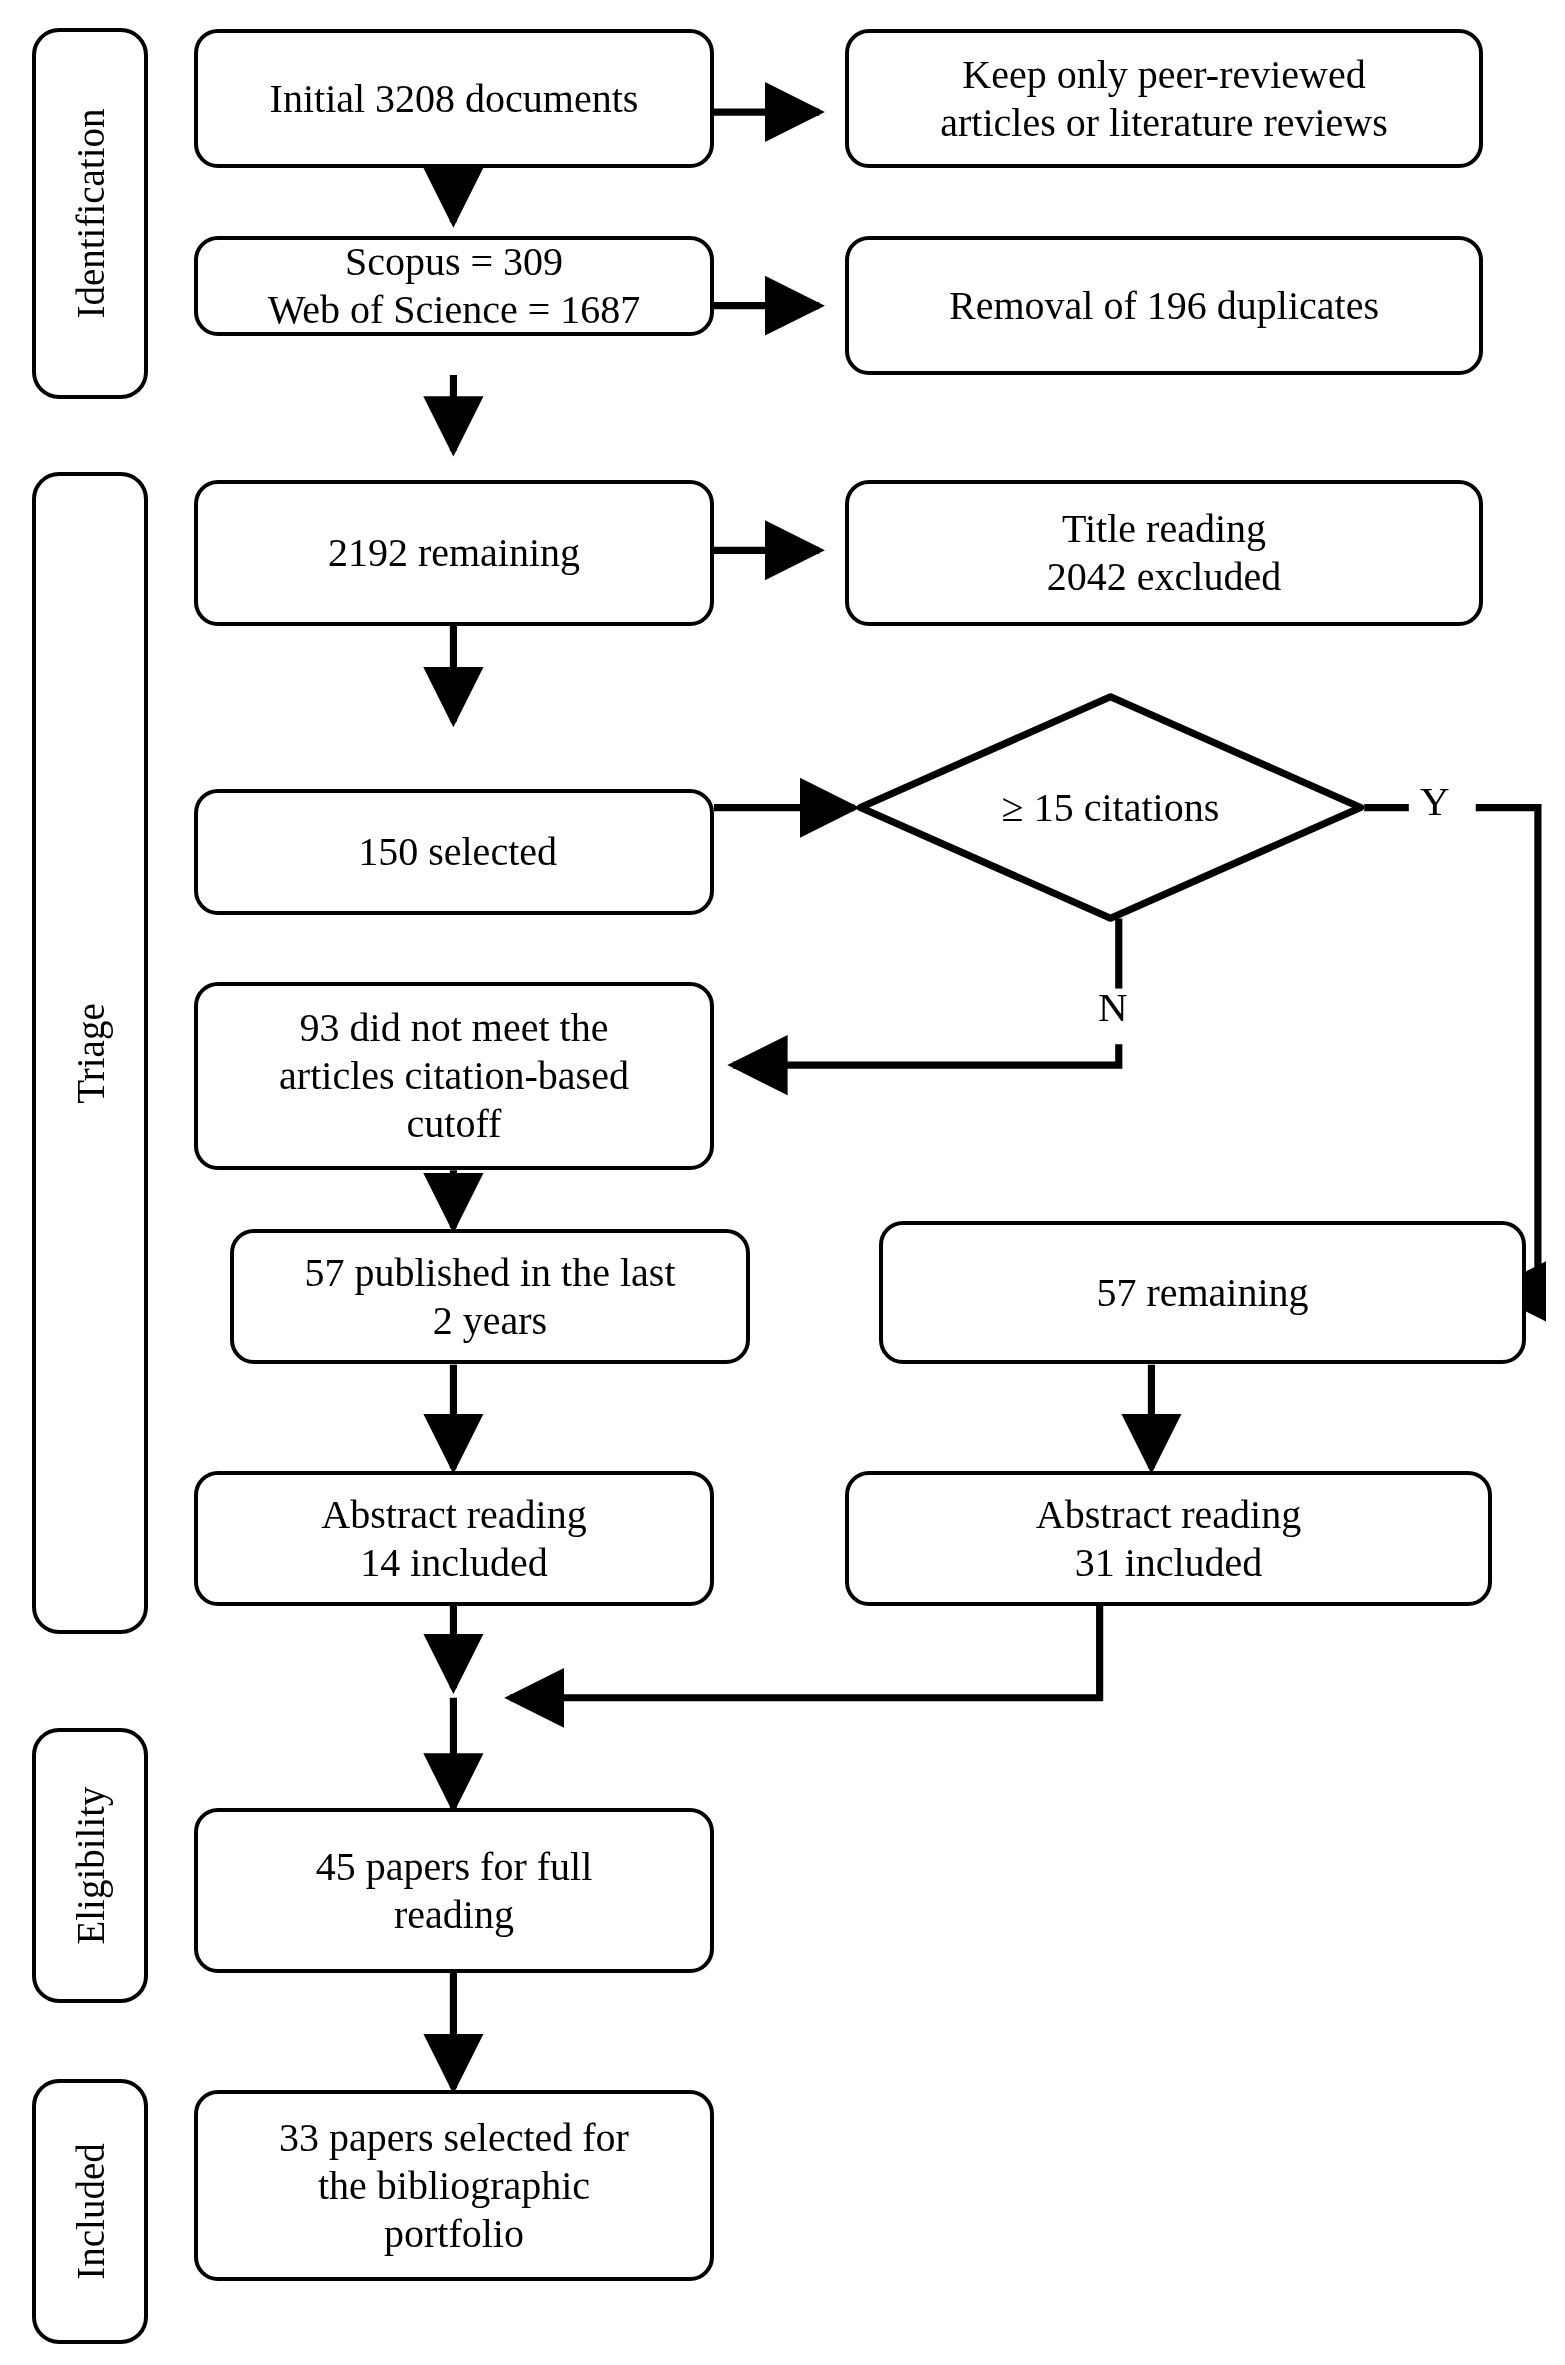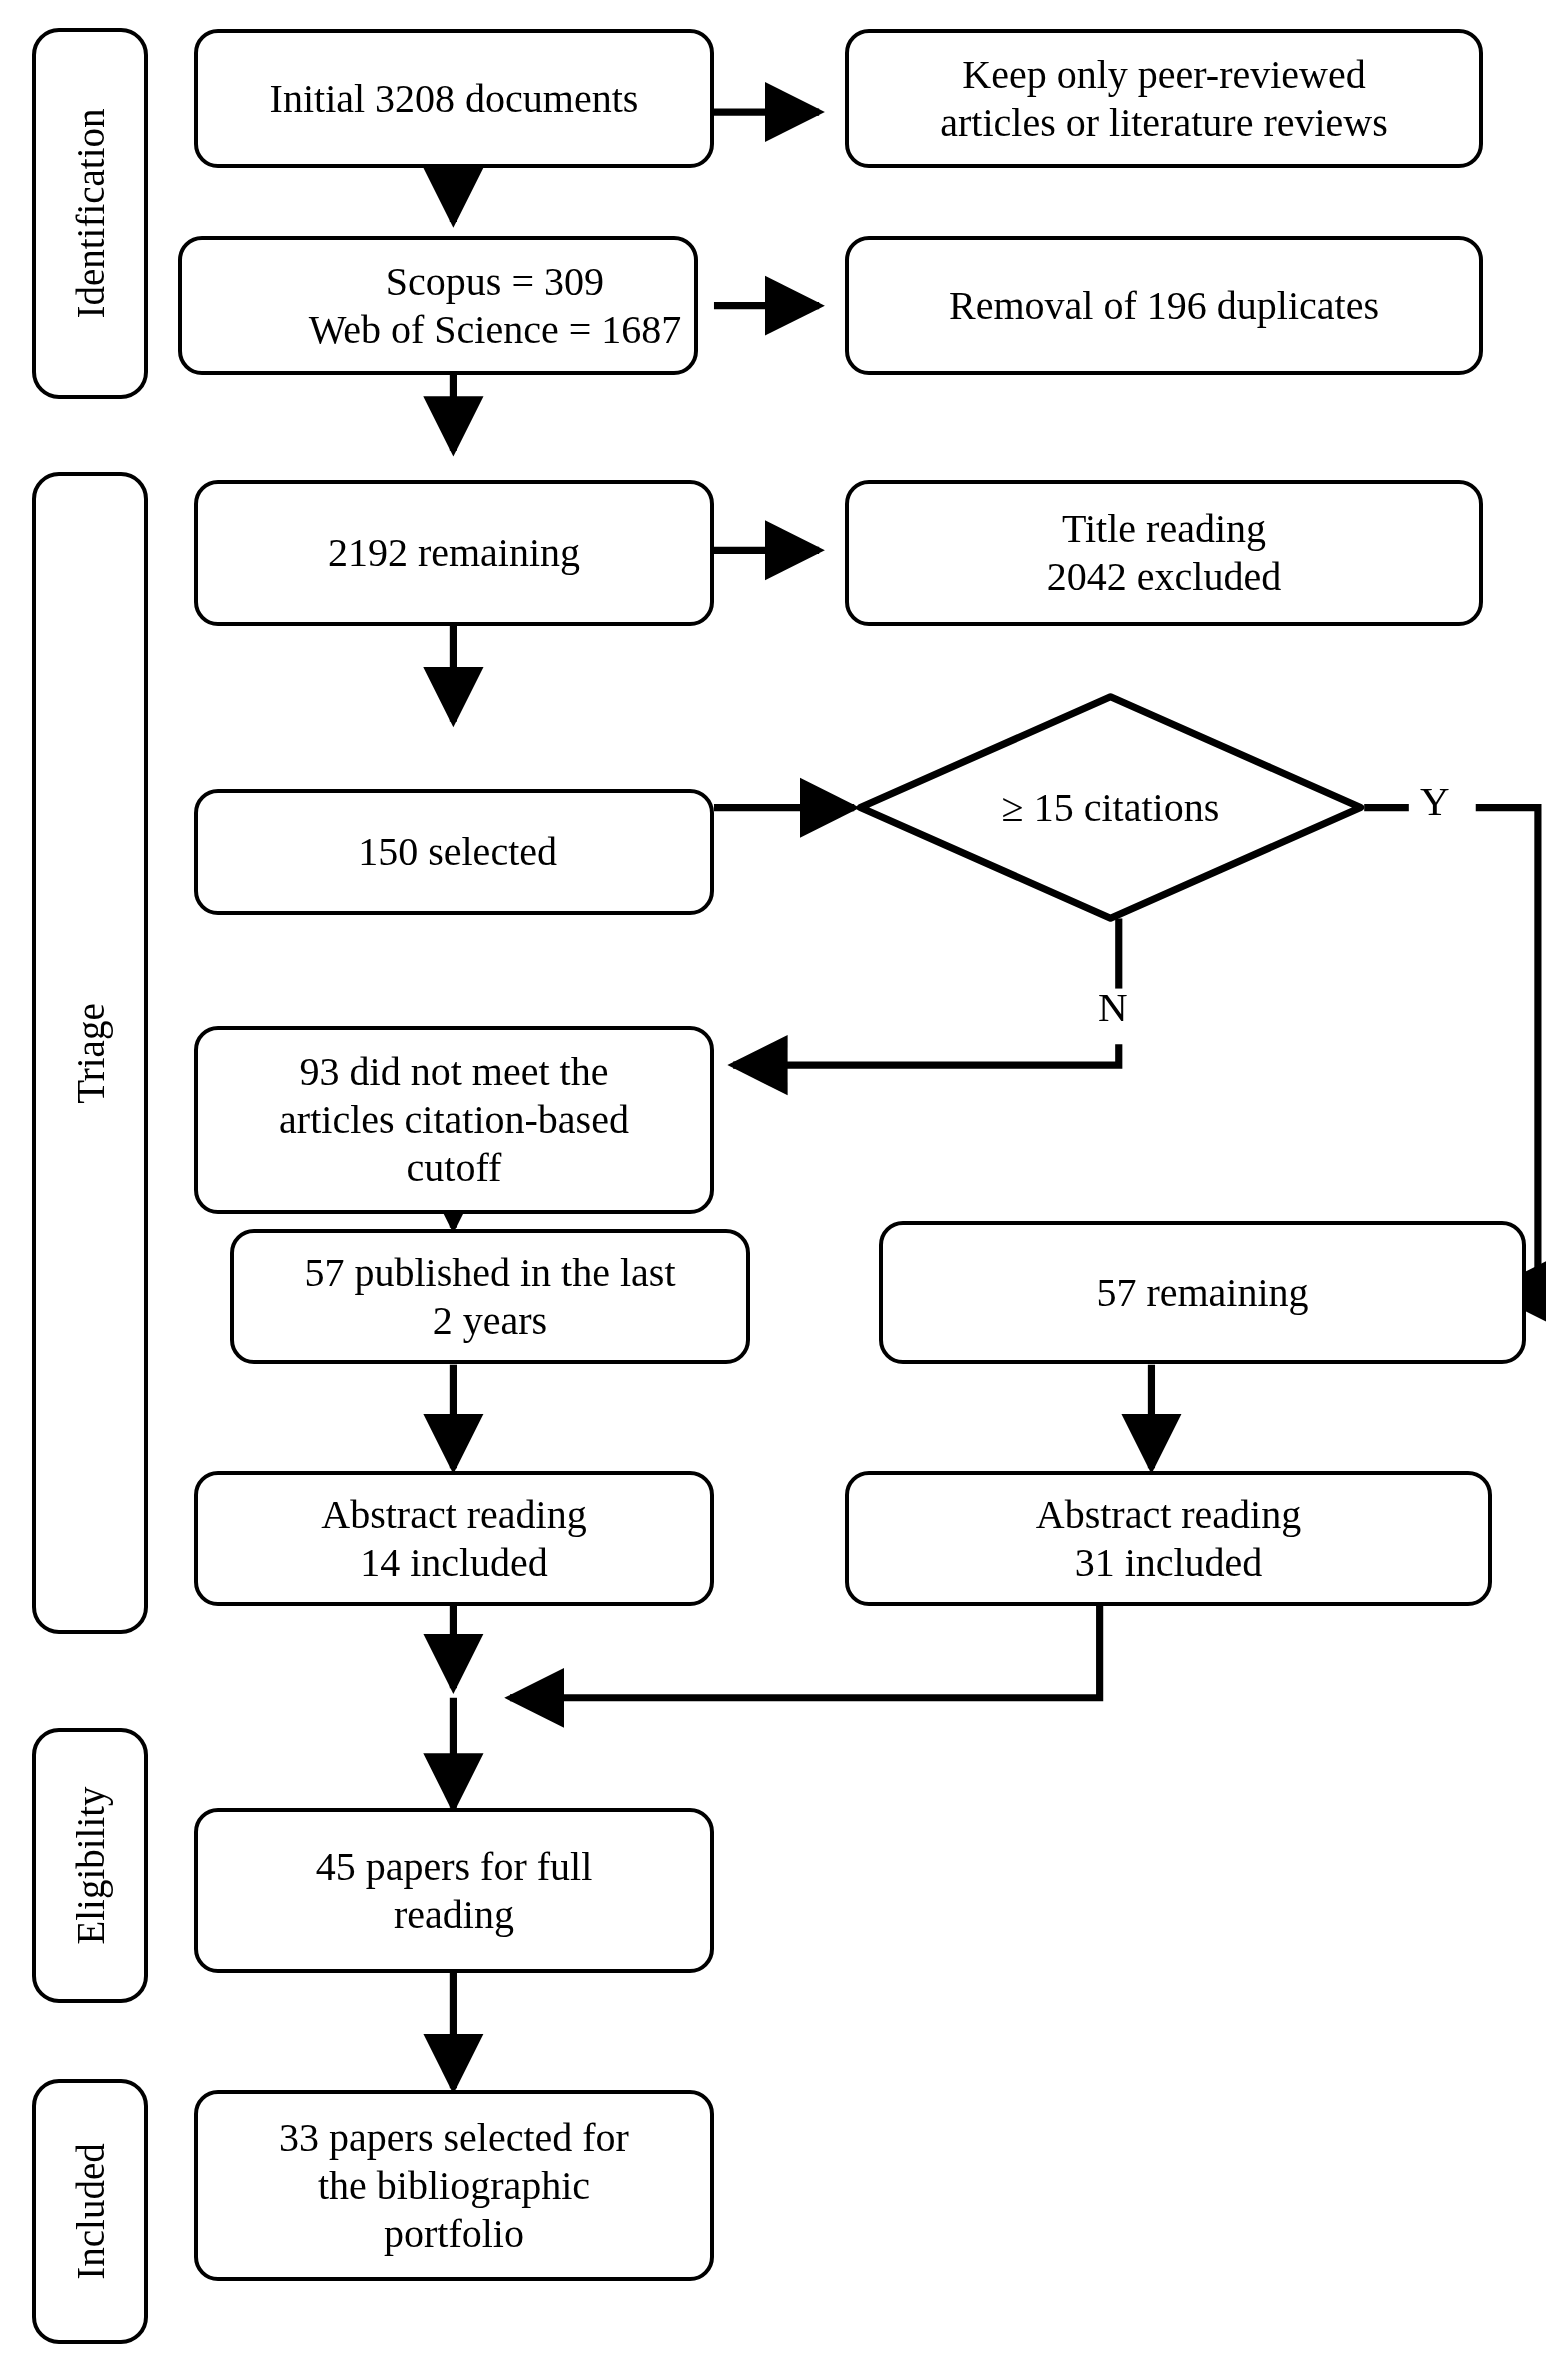--- a/index.html
+++ b/index.html
@@ -95,21 +95,21 @@
     </span>
   </div>
 
   <div class="node" style="left:845px;top:29px;width:638px;height:139px;">
     <span class="lines">
       <span>Keep only peer-reviewed</span>
       <span>articles or literature reviews</span>
     </span>
   </div>
 
-  <div class="node" style="left:178px;top:236px;width:520px;height:139px;justify-content:flex-end;">
+  <div class="node" style="left:194px;top:236px;width:520px;height:100px;">
     <span class="lines">
       <span>Scopus = 309</span>
       <span>Web of Science = 1687</span>
     </span>
   </div>
 
   <div class="node" style="left:845px;top:236px;width:638px;height:139px;">
     <span class="lines">
       <span>Removal of 196 duplicates</span>
     </span>
@@ -137,21 +137,21 @@
   <div class="diamond" style="left:854px;top:692px;width:513px;height:231px;">
     <svg width="513" height="231" viewBox="0 0 644 290">
       <path d="M322,6 L636,145 L322,284 L8,145 Z" fill="#fff" stroke="#000" stroke-width="9" stroke-linejoin="round"></path>
     </svg>
     <span class="dlabel">≥ 15 citations</span>
   </div>
 
   <div class="branchlbl" style="left:1420px;top:781px;">Y</div>
   <div class="branchlbl" style="left:1098px;top:987px;">N</div>
 
-  <div class="node" style="left:194px;top:982px;width:520px;height:188px;margin-top:44px;">
+  <div class="node" style="left:194px;top:982px;width:520px;height:188px;">
     <span class="lines">
       <span>93 did not meet the</span>
       <span>articles citation-based</span>
       <span>cutoff</span>
     </span>
   </div>
 
   <div class="node" style="left:194px;top:1229px;width:520px;height:135px;margin-left:36px;">
     <span class="lines">
       <span>57 published in the last</span>

